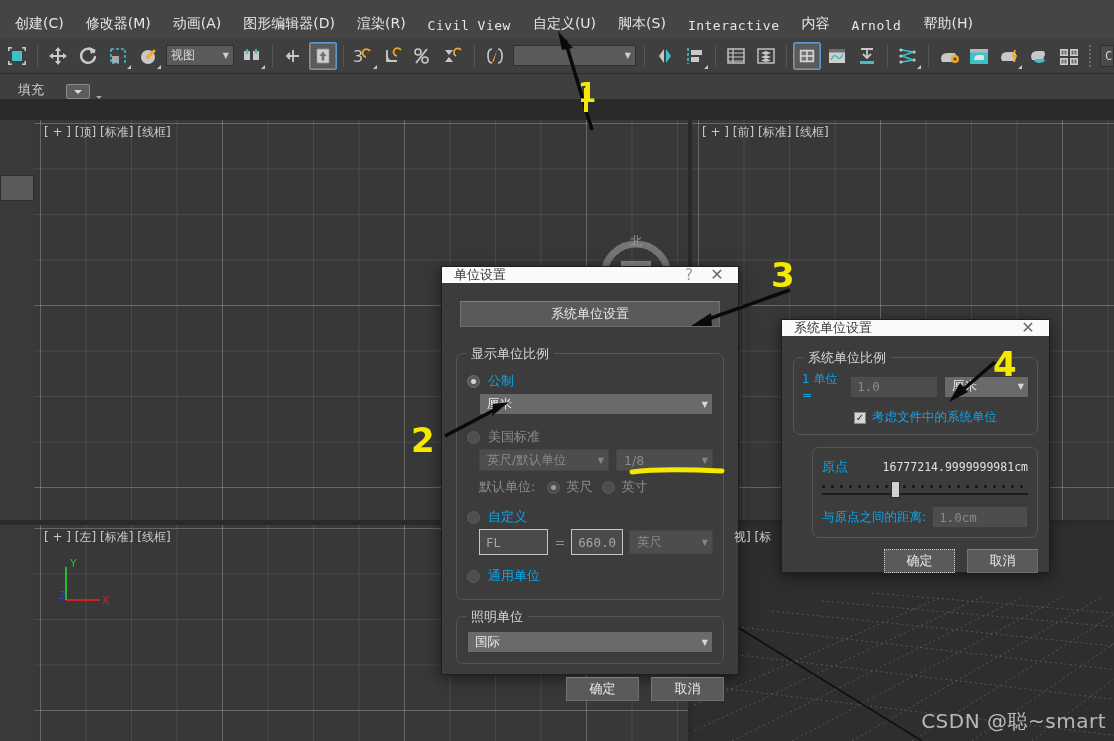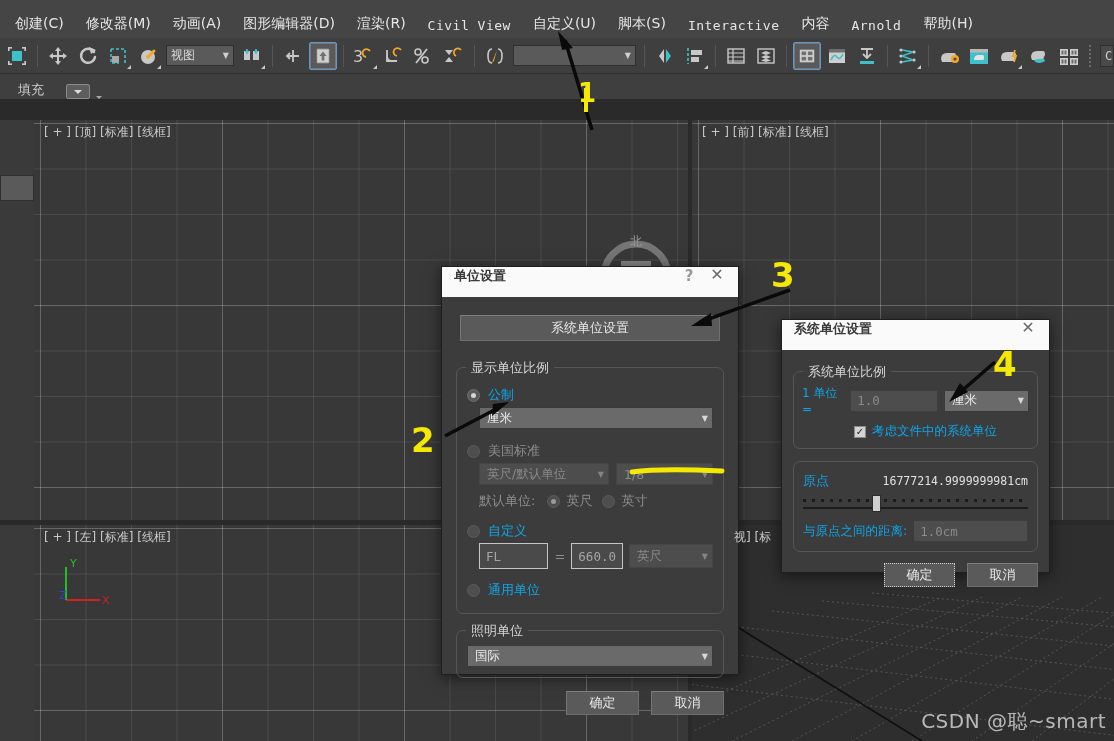--- a/index.html
+++ b/index.html
@@ -97,22 +97,22 @@
 
   
   .viewcube { position:absolute; left:596px; top:136px; width:80px; height:80px; }
 
   
   .persp-grid { position:absolute; inset:0; overflow:hidden; }
 
   
   .dialog { position: absolute; background:#3c3c3c; border:1px solid #1e1e1e;
             box-shadow: 0 3px 14px rgba(0,0,0,.55); }
-  .dlg-title { height: 30px; background:#fafafa; display:flex; 
-               padding: 0 6px 0 12px; font-weight: bold; }
+  .dlg-title { height: 16px; background:#fafafa; display:flex; align-items:center;
+               padding: 0 6px 0 12px; }
   .dlg-title .t { color:#3a3a3a; font-size:13px; flex:1; }
   .dlg-title .q { color:#9a9a9a; font-size:15px; width:26px; text-align:center; }
   .dlg-title .x { color:#6a6a6a; font-size:16px; width:30px; text-align:center; line-height:1; }
   .dlg-body { padding: 10px 14px 12px 14px; }
 
   .btn {
     background:#5a5a5a; color:#e8e8e8; font-size:13px;
     border:1px solid #6e6e6e; border-top-color:#7d7d7d; border-left-color:#747474;
     display:flex; align-items:center; justify-content:center;
     height:24px;
@@ -638,21 +638,21 @@
           </div>
         </div>
         <div style="display:flex; align-items:center; gap:6px; margin:7px 0 0 52px;">
           <span class="chk">
             <span>✓</span>
           </span>
           <span class="rlabel" style="font-size:12.5px;text-align:center;">考虑文件中的系统单位</span>
         </div>
       </div>
 
-      <div class="group" style="margin-top:12px; padding:10px 9px 9px 9px;">
+      <div class="group" style="margin-top:12px; padding:10px 9px 9px 9px;margin-left:19px;">
         <div style="display:flex; align-items:baseline;">
           <span class="rlabel" style="font-size:13px;">原点</span>
           <span class="mono" style="flex:1; text-align:right; color:#e0e0e0; font-size:11.5px;">16777214.9999999981cm</span>
         </div>
         <div class="slider-wrap">
           <div class="slider-dots"></div>
           <div class="slider-track"></div>
           <div class="slider-thumb" style="left:69px;"></div>
         </div>
         <div style="display:flex; align-items:center; gap:6px; margin-top:6px;">

